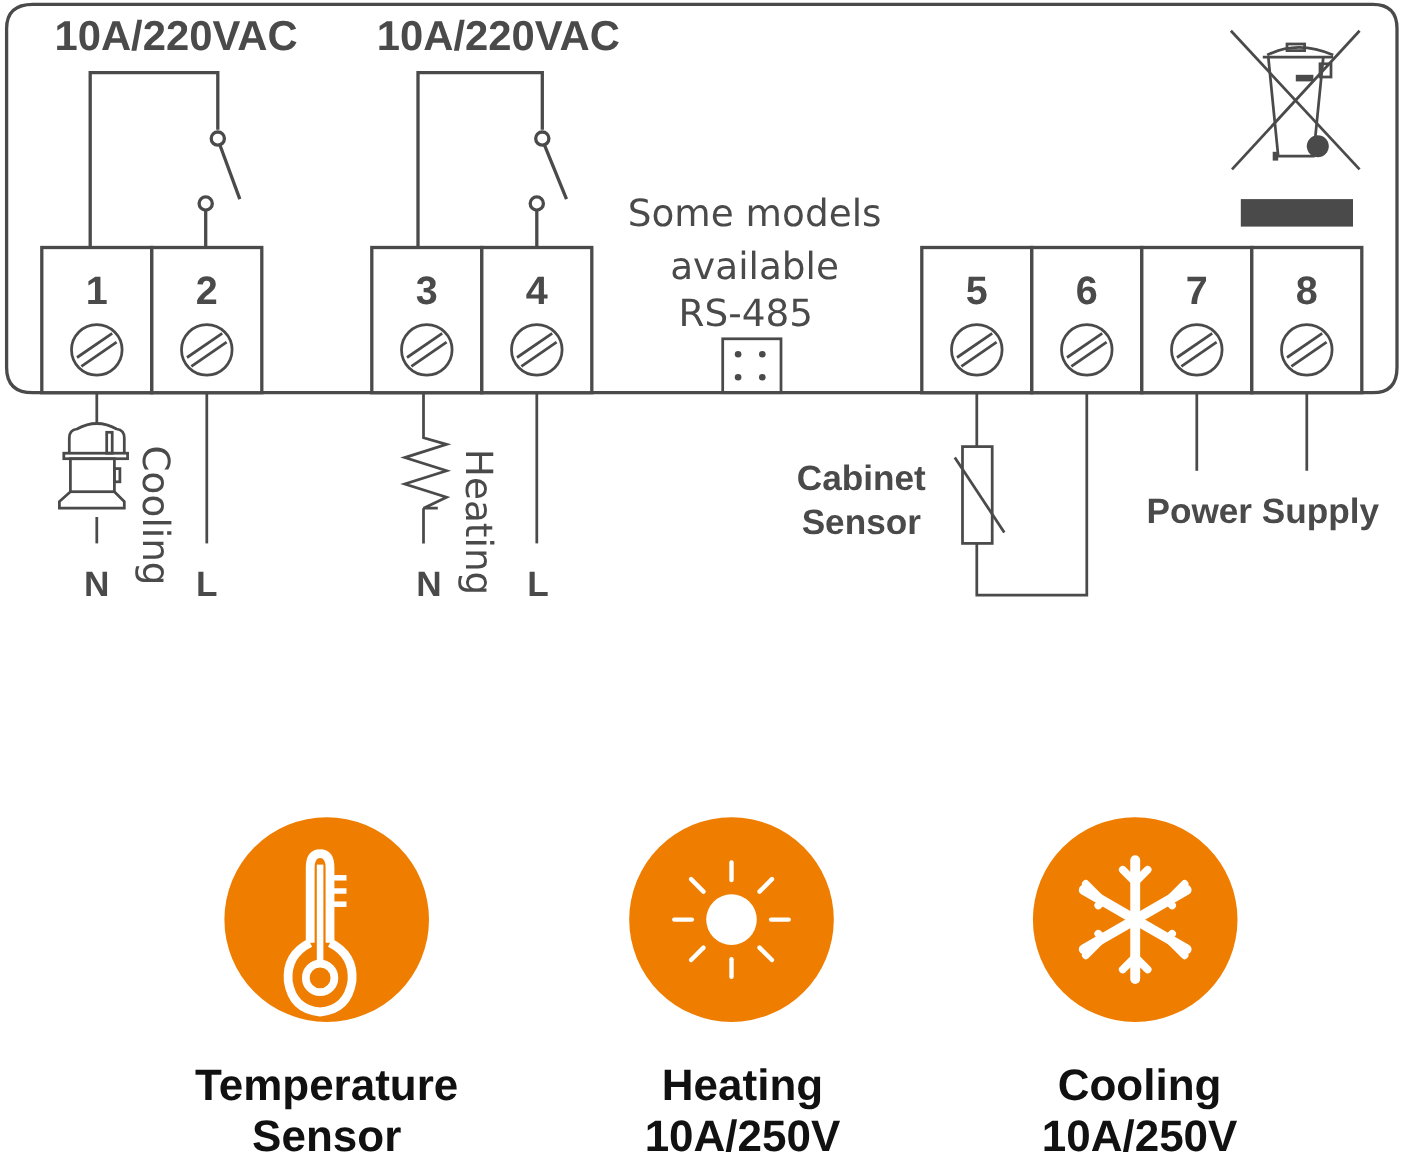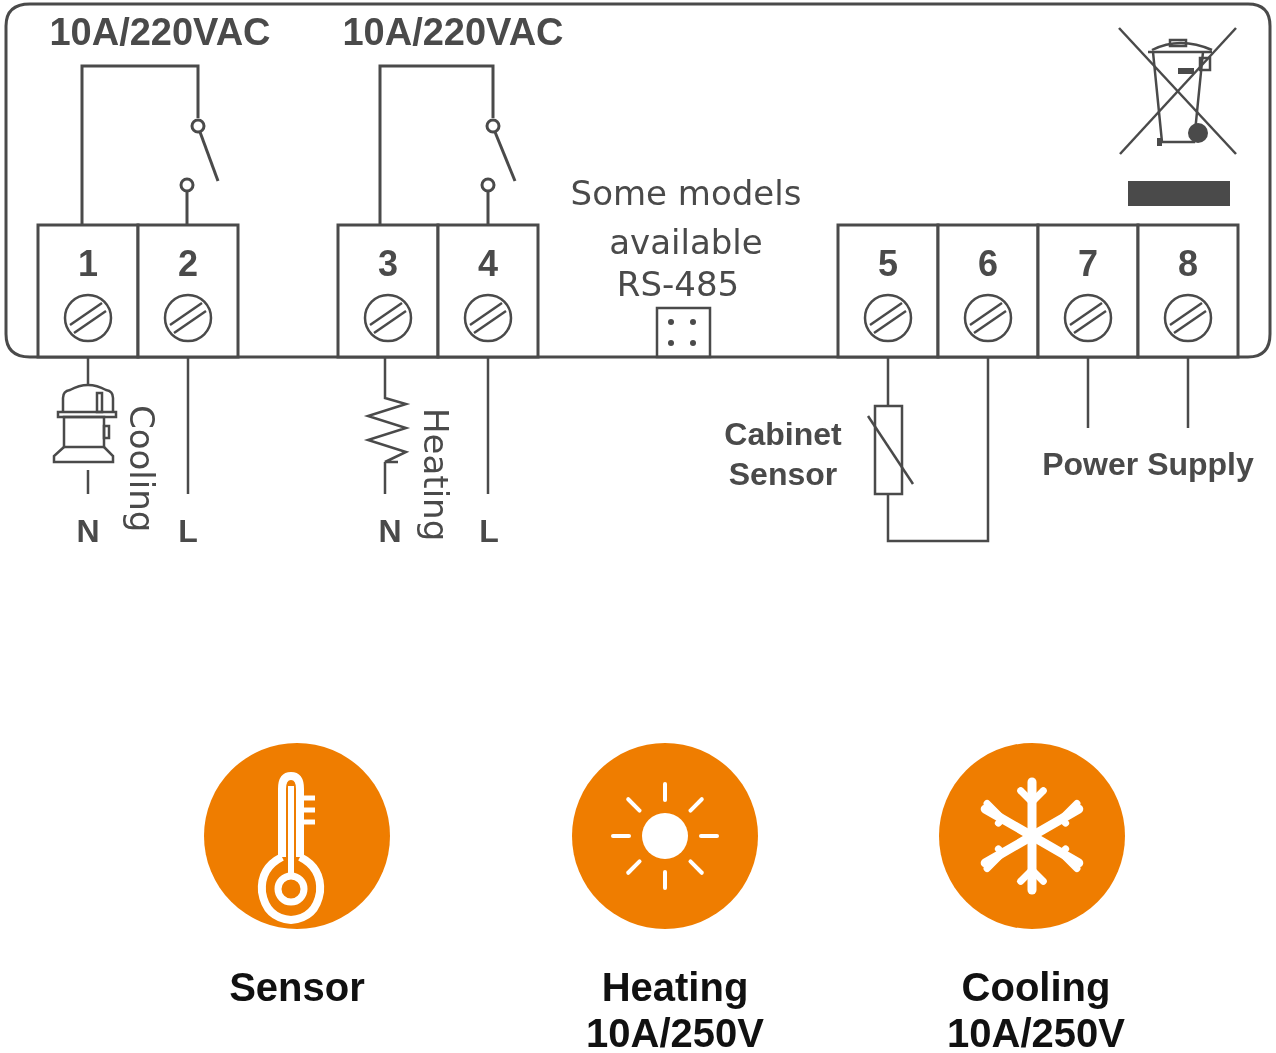--- a/index.html
+++ b/index.html
@@ -210,20 +210,21 @@
       <line x1="1032" y1="836" x2="985.2346281956403" y2="863" stroke="#fff" stroke-width="9" stroke-linecap="round"></line>
       <line x1="1002.555136271329" y1="853" x2="998.4140315496887" y2="848.8588952783597" stroke="#fff" stroke-width="7" stroke-linecap="round"></line>
       <line x1="1002.555136271329" y1="853" x2="987.100323050704" y2="868.454813220625" stroke="#fff" stroke-width="7" stroke-linecap="round"></line>
       <line x1="1032" y1="836" x2="985.2346281956403" y2="809" stroke="#fff" stroke-width="9" stroke-linecap="round"></line>
       <line x1="1002.555136271329" y1="819" x2="987.100323050704" y2="803.545186779375" stroke="#fff" stroke-width="7" stroke-linecap="round"></line>
       <line x1="1002.555136271329" y1="819" x2="998.4140315496887" y2="823.1411047216403" stroke="#fff" stroke-width="7" stroke-linecap="round"></line>
     </g>
 </svg>
 
 <div class="caption" style="left:147px;top:964px;width:300px;">
+  <div>Temperature</div>
   <div>Sensor</div>
 </div>
 <div class="caption" style="left:525px;top:964px;width:300px;">
   <div>Heating</div>
   <div>10A/250V</div>
 </div>
 <div class="caption" style="left:886px;top:964px;width:300px;">
   <div>Cooling</div>
   <div>10A/250V</div>
 </div>

